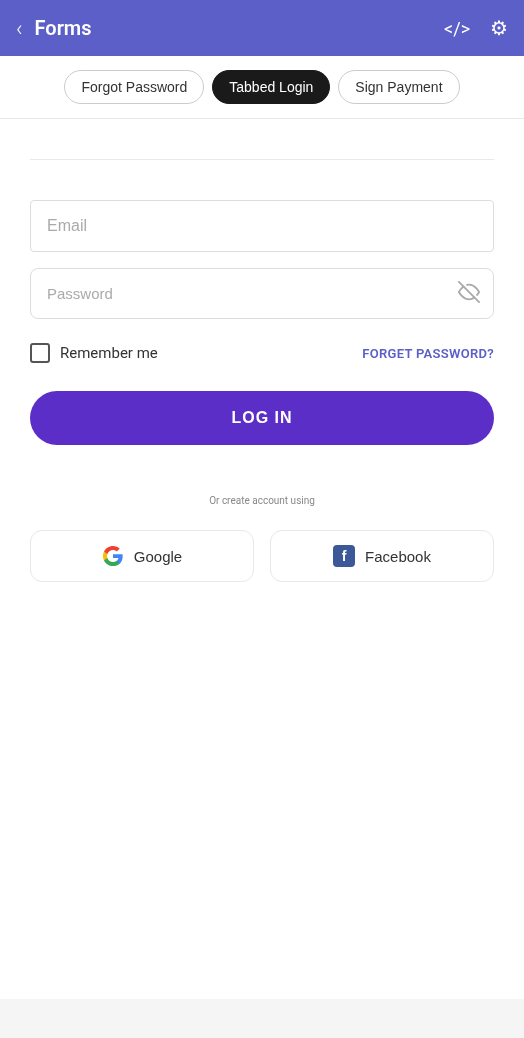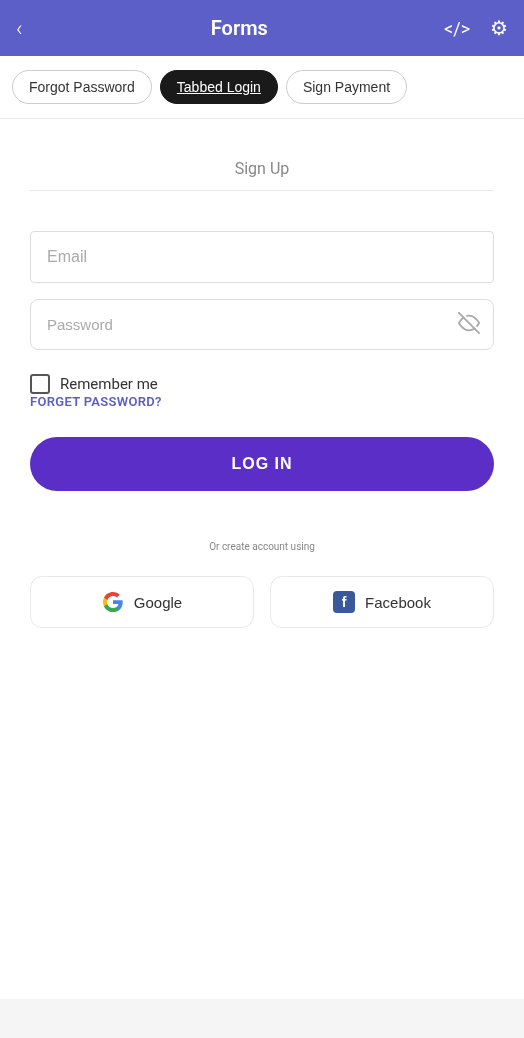--- a/index.html
+++ b/index.html
@@ -24,59 +24,57 @@
       font-size: 22px;
       margin-right: 12px;
       cursor: pointer;
       font-weight: 300;
     }
     .header-title {
       color: white;
       font-size: 20px;
       font-weight: 600;
       flex: 1;
-      text-align: center;
     }
     .header-code {
       color: white;
       font-size: 18px;
       margin-right: 20px;
       cursor: pointer;
     }
     .header-settings {
       color: white;
       font-size: 20px;
       cursor: pointer;
     }
 
     
     .tab-pills {
       background: white;
       display: flex;
       align-items: center;
-      justify-content: flex-start;
+      justify-content: center;
       padding: 14px 12px;
       gap: 8px;
       border-bottom: 1px solid #e8e8e8;
     }
     .pill {
       border: 1.5px solid #ccc;
       border-radius: 50px;
       padding: 8px 16px;
       font-size: 14px;
       cursor: pointer;
       background: white;
       color: #333;
       white-space: nowrap;
     }
     .pill.active {
       background: #1a1a1a;
       color: white;
       border-color: #1a1a1a;
-      text-decoration: underline;
     }
 
     
     .main {
       background: white;
       margin: 0;
       padding: 0 30px 40px;
       min-height: 880px;
     }
 
@@ -149,24 +147,23 @@
       top: 50%;
       transform: translateY(-50%);
       cursor: pointer;
       color: #aaa;
       font-size: 18px;
     }
 
     
     .remember-row {
       display: flex;
-      align-items: flex-start;
+      align-items: center;
       justify-content: space-between;
       margin: 24px 0 28px;
-      flex-direction: column;
     }
     .remember-left {
       display: flex;
       align-items: center;
       gap: 10px;
     }
     .remember-checkbox {
       width: 20px;
       height: 20px;
       border: 2px solid #555;
@@ -263,21 +260,20 @@
 <div class="tab-pills">
   <button class="pill">Forgot Password</button>
   <button class="pill active">Tabbed Login</button>
   <button class="pill">Sign Payment</button>
 </div>
 
 <div class="main">
 
   
   <div class="auth-tabs">
-    <div class="auth-tab">Sign Up</div>
   </div>
 
   
   <input class="form-field" type="email" placeholder="Email" style="">
 
   
   <div class="field-wrapper">
     <input type="password" placeholder="Password" style="">
     <span class="eye-icon">
       <svg width="22" height="22" viewBox="0 0 24 24" fill="none" stroke="#aaa" stroke-width="2" stroke-linecap="round" stroke-linejoin="round">

